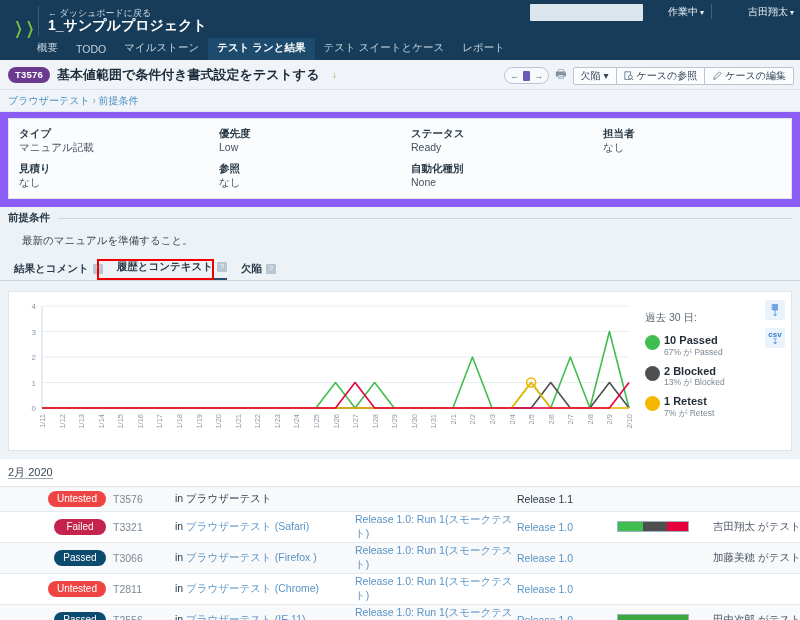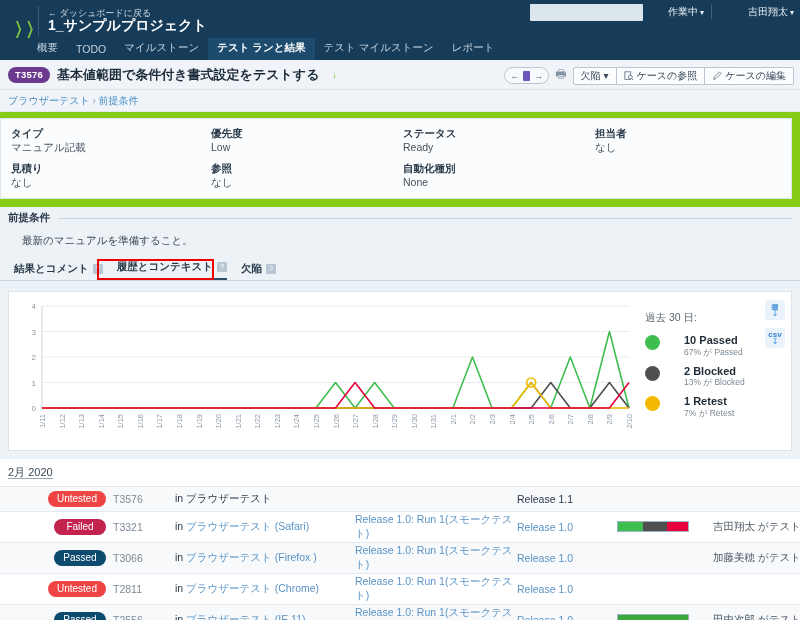--- a/index.html
+++ b/index.html
@@ -121,21 +121,21 @@
   
   .breadcrumb {
     height: 22px; background: #f0f4f8;
     padding: 4px 0 0 8px;
     font-size: 10px; color: #4b90c4;
     border-bottom: 1px solid #e2e8ee;
   }
   .breadcrumb .sep { color: #8fa3b4; }
 
   
-  .detail-wrap { background: #84cc16; padding: 6px 8px 8px 0; }
+  .detail-wrap { background: #8b5cf6; padding: 6px 8px 8px 8px; }
   .detail {
     background: #fafcfd; border: 1px solid #dde4ea;
     padding: 8px 10px 8px 10px;
     display: grid;
     grid-template-columns: 200px 192px 192px 1fr;
     row-gap: 7px;
   }
   .fld-label { font-size: 10.5px; font-weight: bold; color: #2a3a49; }
   .fld-value { font-size: 10.5px; color: #46525f; }
 
@@ -178,21 +178,21 @@
 
   
   .chart-outer { background: #edf2f6; padding: 10px 8px 8px 8px; }
   .chart-card {
     background: #fff; border: 1px solid #dde4ea;
     height: 160px; position: relative;
   }
   .plot { position: absolute; left: 0; top: 6px; width: 628px; height: 150px; }
   .legend { position: absolute; left: 636px; top: 19px; width: 118px; }
   .legend-title { font-size: 10.5px; color: #5a6773; margin-bottom: 9px; }
-  .legend-row { display: flex; align-items: flex-start; gap: 24px; margin-bottom: 7px; }
+  .legend-row { display: flex; align-items: flex-start; gap: 4px; margin-bottom: 7px; }
   .legend-dot { width: 15px; height: 15px; border-radius: 50%; flex: none; margin-top: 1px; }
   .legend-main { font-size: 11px; font-weight: bold; color: #1f2b36; line-height: 1.15; }
   .legend-sub { font-size: 8.5px; color: #7b8894; line-height: 1.3; }
   .exports { position: absolute; right: 6px; top: 8px; }
   .exp-btn {
     width: 20px; height: 20px; background: #eaf3fb; border-radius: 3px;
     display: flex; flex-direction: column; align-items: center; justify-content: center;
     margin-bottom: 8px; cursor: pointer;
   }
   .exp-btn .glyph { font-size: 8px; color: #2f7fd0; font-weight: bold; line-height: 7px; }
@@ -250,21 +250,21 @@
   <div class="vsep"></div>
   <div class="user-menu">
     <span>吉田翔太</span><span class="caret">▾</span>
   </div>
 
   <div class="navtabs">
     <div class="navtab">概要</div>
     <div class="navtab">TODO</div>
     <div class="navtab">マイルストーン</div>
     <div class="navtab active">テスト ランと結果</div>
-    <div class="navtab">テスト マイルストーン</div>
+    <div class="navtab">テスト スイートとケース</div>
     <div class="navtab">レポート</div>
   </div>
 </div>
 
 <div class="caserow">
   <div class="case-badge">T3576</div>
   <div class="case-title">基本値範囲で条件付き書式設定をテストする</div>
   <div class="case-caret">↓</div>
 
   <div class="case-tools">

